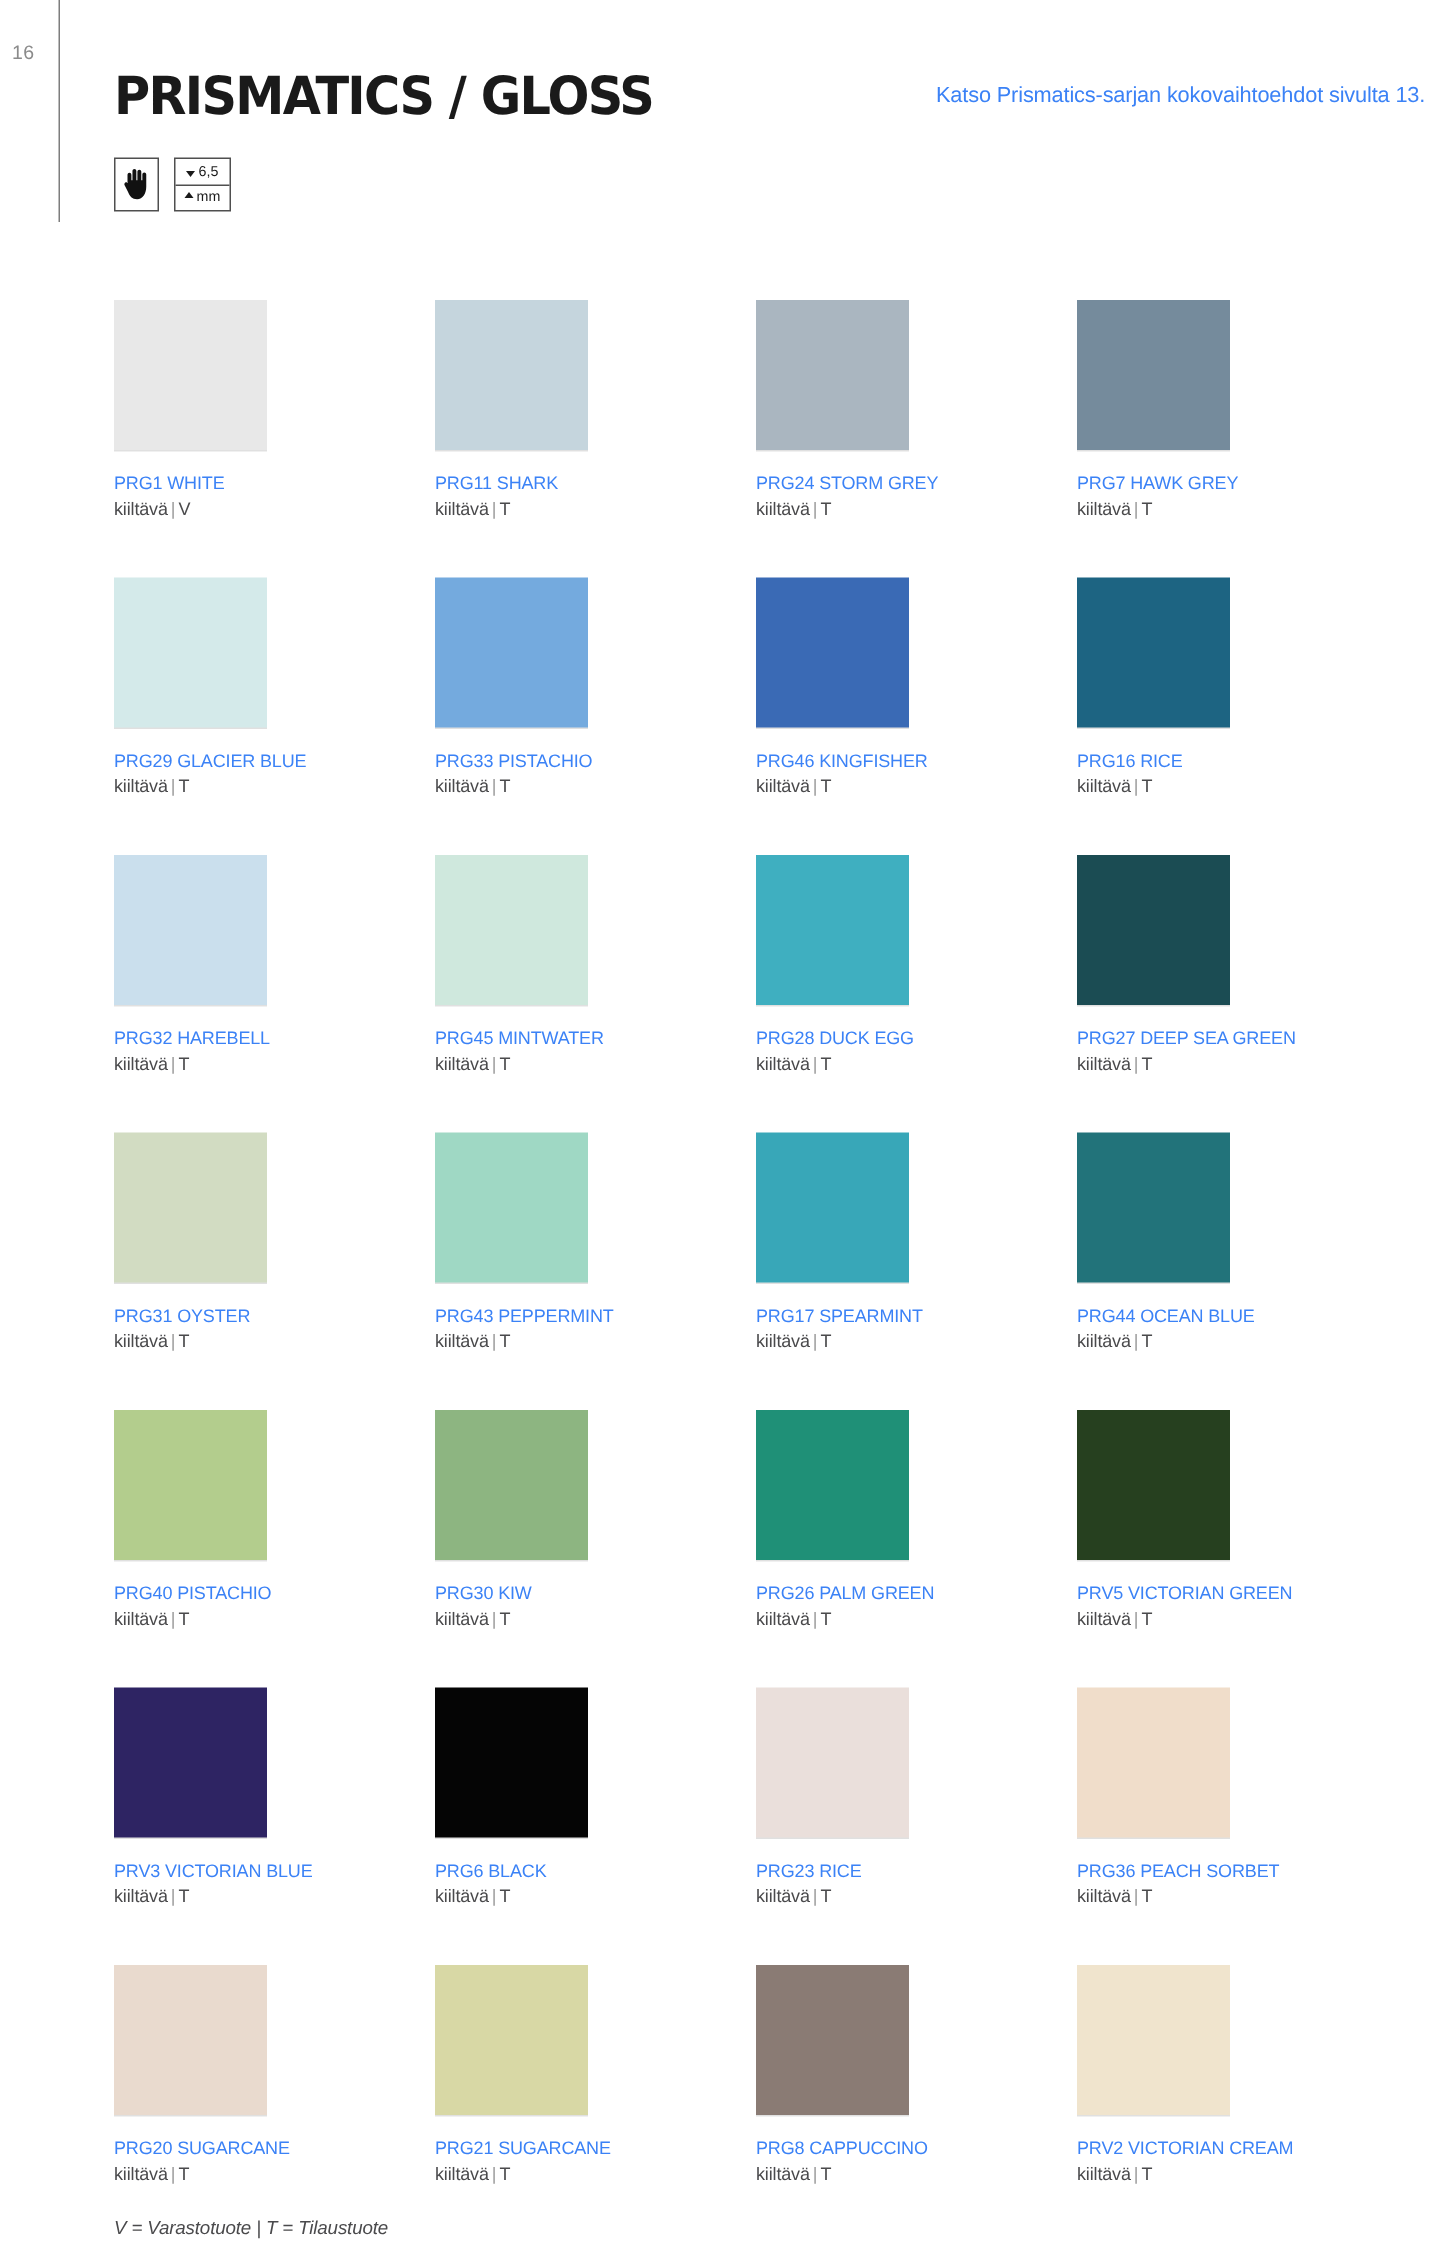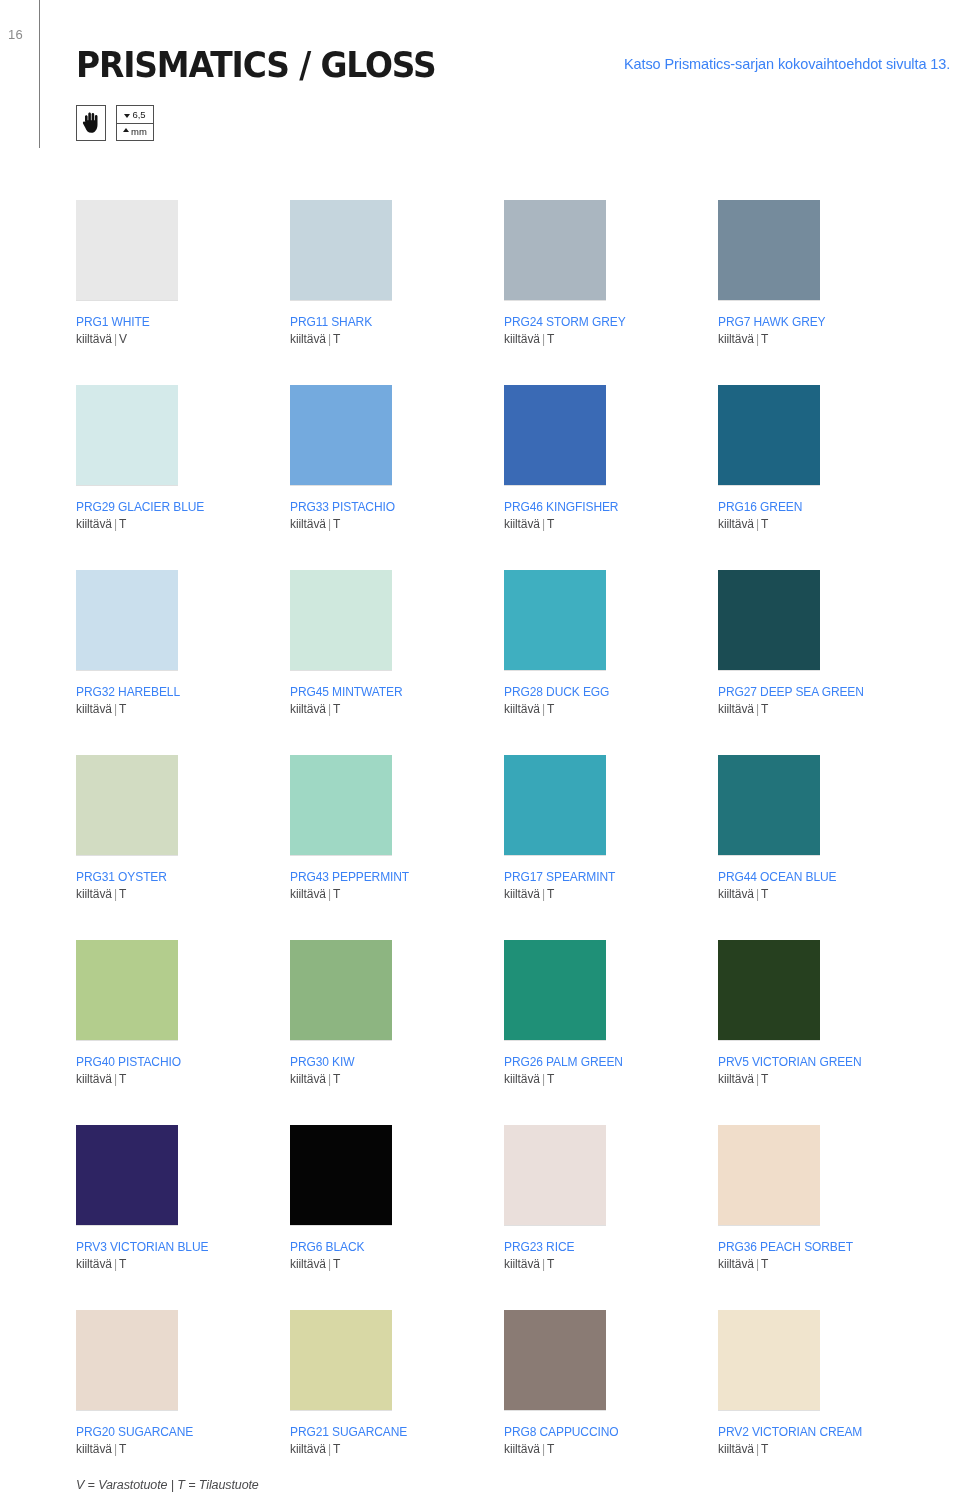--- a/index.html
+++ b/index.html
@@ -228,21 +228,21 @@
       <div class="chip-label">PRG33 PISTACHIO</div>
       <div class="chip-finish"><span>kiiltävä</span><span class="sep">|</span><span>T</span></div>
     </div>
     <div class="swatch-cell">
       <div class="chip" style="background: rgb(58, 106, 181);"></div>
       <div class="chip-label">PRG46 KINGFISHER</div>
       <div class="chip-finish"><span>kiiltävä</span><span class="sep">|</span><span>T</span></div>
     </div>
     <div class="swatch-cell">
       <div class="chip" style="background: rgb(29, 100, 130);"></div>
-      <div class="chip-label">PRG16 GREEN</div>
+      <div class="chip-label">PRG16 RICE</div>
       <div class="chip-finish"><span>kiiltävä</span><span class="sep">|</span><span>T</span></div>
     </div>
     <div class="swatch-cell">
       <div class="chip" style="background: rgb(202, 223, 237);"></div>
       <div class="chip-label">PRG32 HAREBELL</div>
       <div class="chip-finish"><span>kiiltävä</span><span class="sep">|</span><span>T</span></div>
     </div>
     <div class="swatch-cell">
       <div class="chip" style="background: rgb(207, 232, 221);"></div>
       <div class="chip-label">PRG45 MINTWATER</div>

